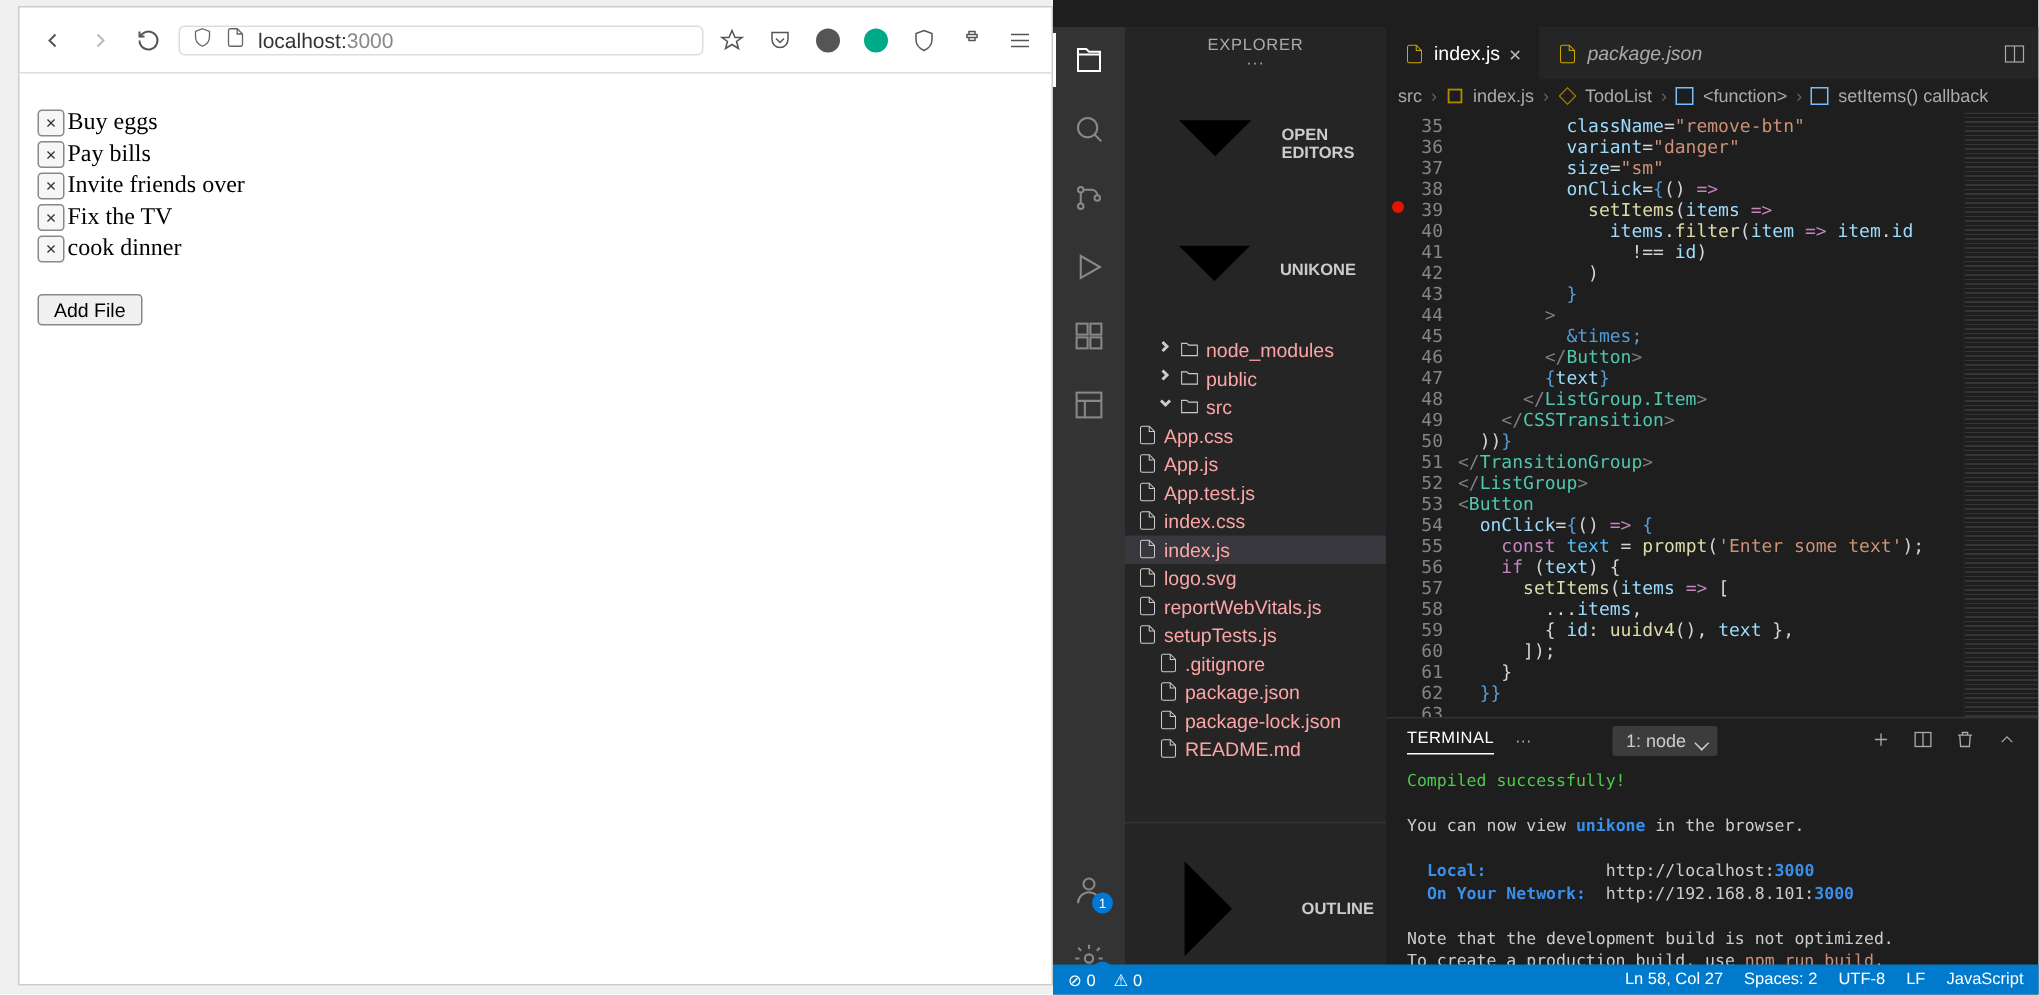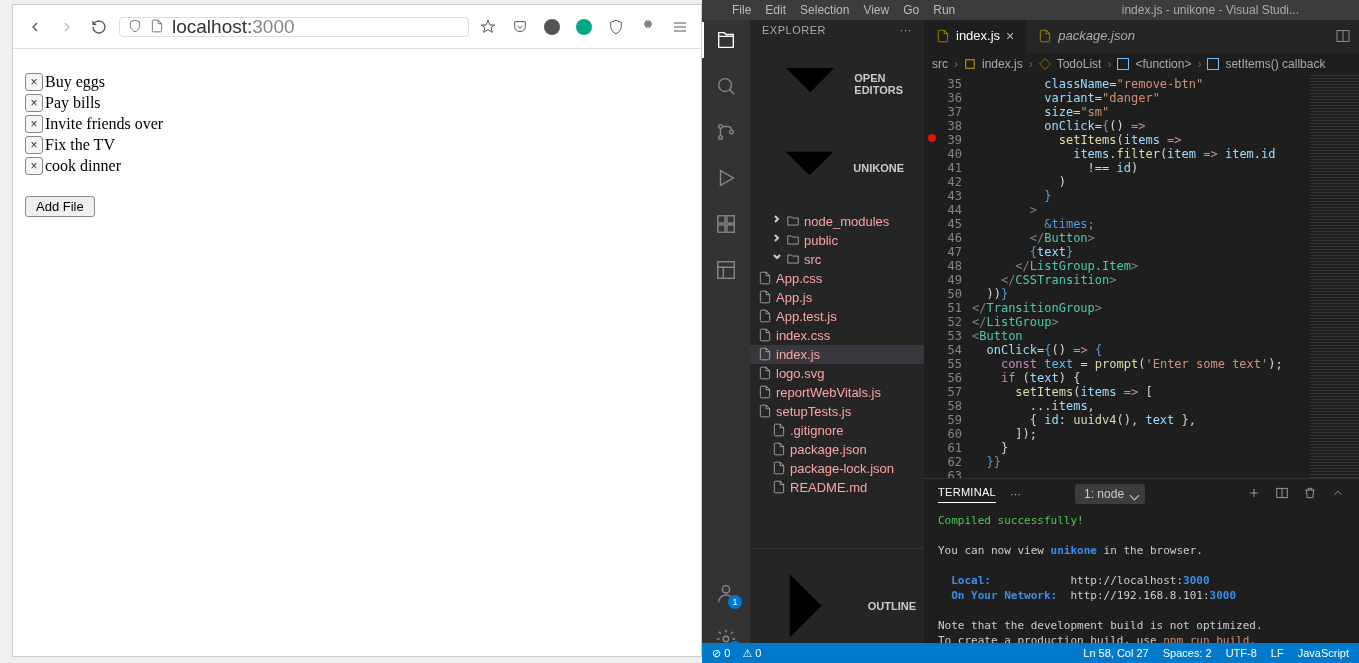--- a/index.html
+++ b/index.html
@@ -4,21 +4,21 @@
 <style>
   * { box-sizing: border-box; margin: 0; padding: 0; }
   body { font-family: sans-serif; overflow: hidden; }
   .screen { display: flex; width: 1359px; height: 663px; background: #f0f0f0; }
 
   
   .browser { width: 690px; height: 653px; background: #fff; border: 1px solid #ccc; position: relative; margin-top:4px; margin-left:12px; }
   .browser .toolbar { height: 44px; display: flex; align-items: center; gap: 8px; border-bottom: 1px solid #ddd; padding: 0 10px; }
   .nav-btn { width: 24px; height: 24px; display:flex; align-items:center; justify-content:center; color:#555; border-radius:4px;}
   .nav-btn svg { width:16px; height:16px; stroke:#555; stroke-width:2; fill:none; }
-  .url-bar { flex: 1; display:flex; align-items:center; gap:8px; padding:0 8px; height:20px; border:1px solid #ddd; border-radius:4px; font-size:19px; color:#333; }
+  .url-bar { flex: 1; display:flex; align-items:center; gap:8px; padding:0 8px; height:20px; border:1px solid #ddd; border-radius:4px; font-size:14px; color:#333; }
   .url-bar .lock svg { width:14px; height:14px; stroke:#666; stroke-width:1.5; fill:none; }
   .url-bar .dim { color:#888; }
   .iconrow { display:flex; gap:10px; }
   .iconrow .ico { width:22px; height:22px; display:flex; align-items:center; justify-content:center; color:#555; }
   .iconrow .ico svg { width:16px; height:16px; stroke:#555; stroke-width:1.5; fill:none; }
   .circle { width:16px; height:16px; border-radius:50%; background:#555; }
 
   .page { padding: 24px 12px; font-family: "Times New Roman", serif; font-size:16px; color:#000; }
   .todo-row { display:flex; align-items:center; gap:2px; margin-bottom:3px; }
   .x-btn { width:18px; height:18px; border:1px solid #888; border-radius:3px; background:#f6f6f6; font-size:12px; line-height:14px; display:flex; align-items:center; justify-content:center; cursor:pointer; font-family: sans-serif; color:#333;}
@@ -30,21 +30,21 @@
   .menubar .title { margin-left:auto; color:#aaa; padding-right:60px;}
   .vscode-inner { display:flex; width:100%; margin-top:18px; height:calc(100% - 18px); }
   .activity { width:48px; background:#333333; display:flex; flex-direction:column; align-items:center; padding-top:8px; gap:18px; position:relative;}
   .activity .act { width:28px; height:28px; display:flex; align-items:center; justify-content:center; color:#888; position:relative;}
   .activity .act.active { color:#fff; }
   .activity .act.active::before { content:""; position:absolute; left:-10px; top:-4px; width:2px; height:36px; background:#fff; }
   .activity .badge { position:absolute; bottom:-2px; right:-2px; width:14px; height:14px; border-radius:50%; background:#0078d4; color:#fff; font-size:9px; display:flex; align-items:center; justify-content:center; }
   .activity svg { width:22px; height:22px; stroke:currentColor; stroke-width:1.5; fill:none; }
 
   .sidebar { width:174px; background:#252526; display:flex; flex-direction:column; }
-  .sidebar .hdr { padding:6px 12px; font-size:11px; letter-spacing:.5px; color:#aaa; display:flex; justify-content:space-between; align-items:center;}
+  .sidebar .hdr { padding:6px 12px; font-size:11px; letter-spacing:.5px; color:#aaa; display:flex; justify-content:space-between; align-items:center;flex-direction:column;}
   .sidebar .section-lbl { padding:2px 20px; font-size:11px; font-weight:600; color:#ccc; display:flex; align-items:center; gap:4px;}
   .tree { padding: 2px 0; font-size:13px; }
   .tree .node { display:flex; align-items:flex-start; gap:4px; padding:2px 0 2px 8px; cursor:pointer; color:#fca5a5; }
   .tree .node.active { background:#37373d; }
   .tree .indent1 { padding-left:22px; }
   .tree .indent2 { }
   .tree svg.chev { width:10px; height:10px; stroke:#ccc; stroke-width:2; fill:none; }
   .tree svg.ficon { width:14px; height:14px; stroke:#ccc; stroke-width:1.2; fill:none; }
   .outline { padding:4px 8px; font-size:11px; font-weight:600; color:#ccc; border-top:1px solid #333; display:flex; align-items:center; gap:4px; margin-top:auto;}
 
@@ -500,29 +500,20 @@
 To create a production build, use <span class="o">npm run build</span>.
 
 webpack compiled 
 []</div>
         </div>
       </div>
 
     </div>
   </div>
 
-  <div class="menubar">
-    <span>File</span>
-    <span>Edit</span>
-    <span>Selection</span>
-    <span>View</span>
-    <span>Go</span>
-    <span>Run</span>
-    <span class="title">index.js - unikone - Visual Studi...</span>
-  </div>
 
   <div class="statusbar">
     <span>⊘ 0</span>
     <span>⚠ 0</span>
     <div class="right">
       <span>Ln 58, Col 27</span>
       <span>Spaces: 2</span>
       <span>UTF-8</span>
       <span>LF</span>
       <span>JavaScript</span>

